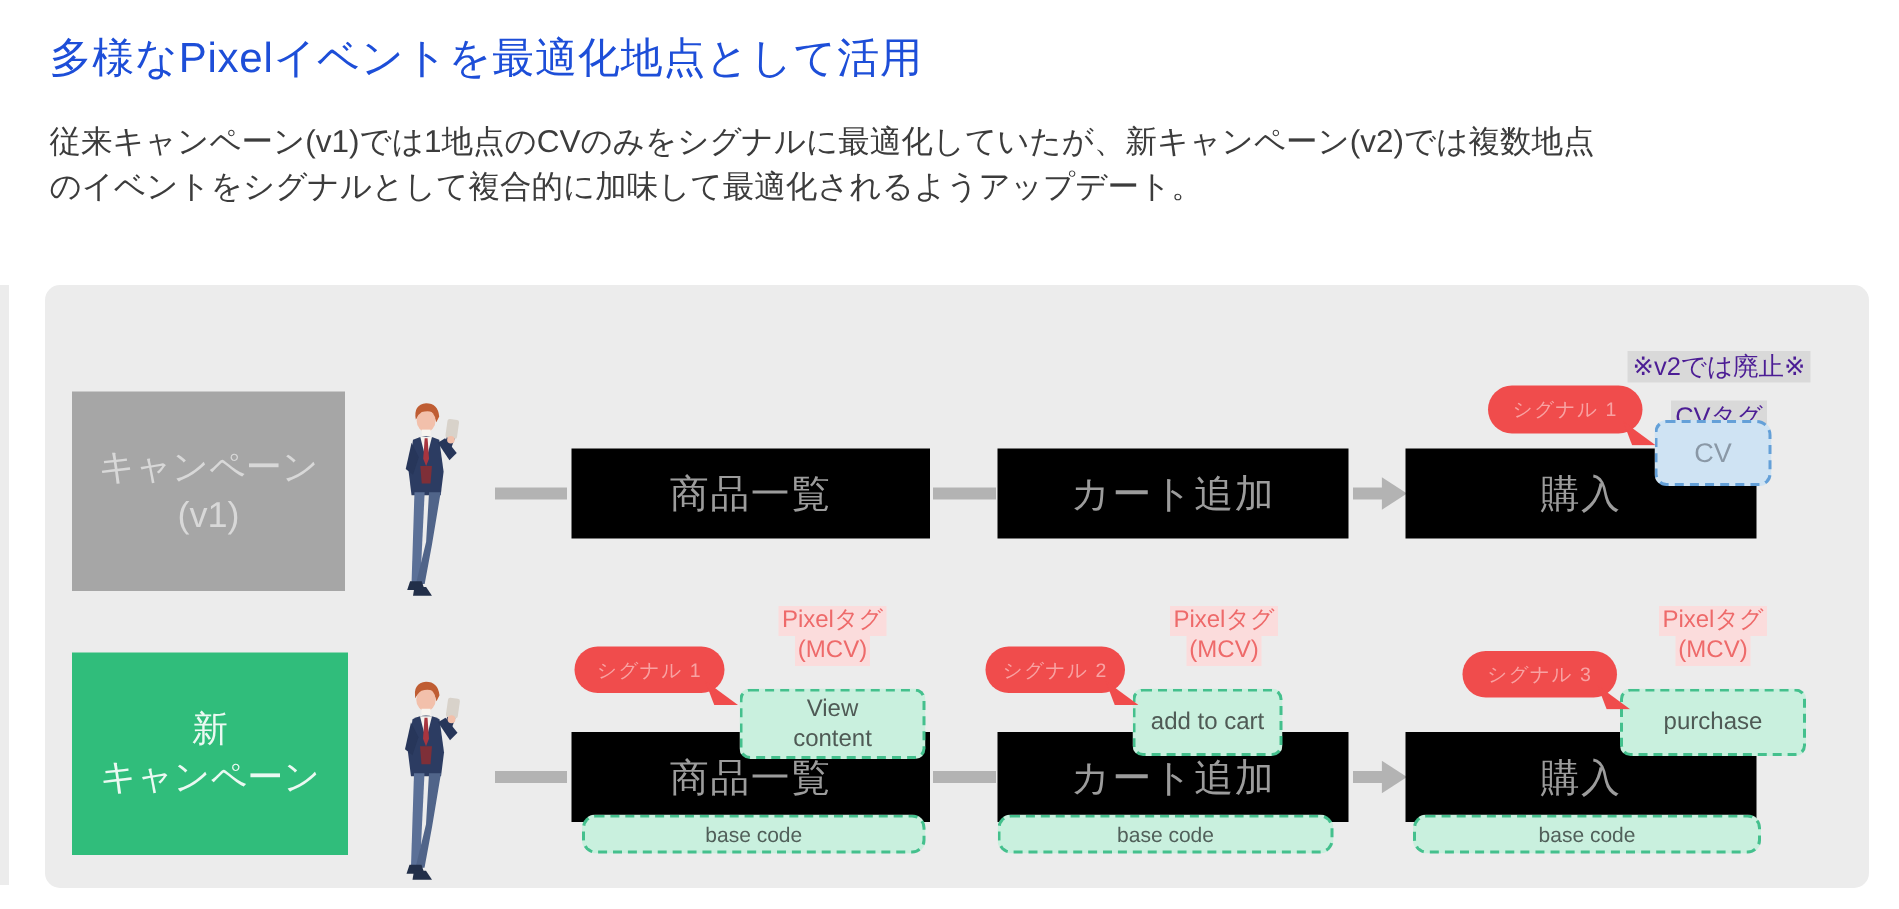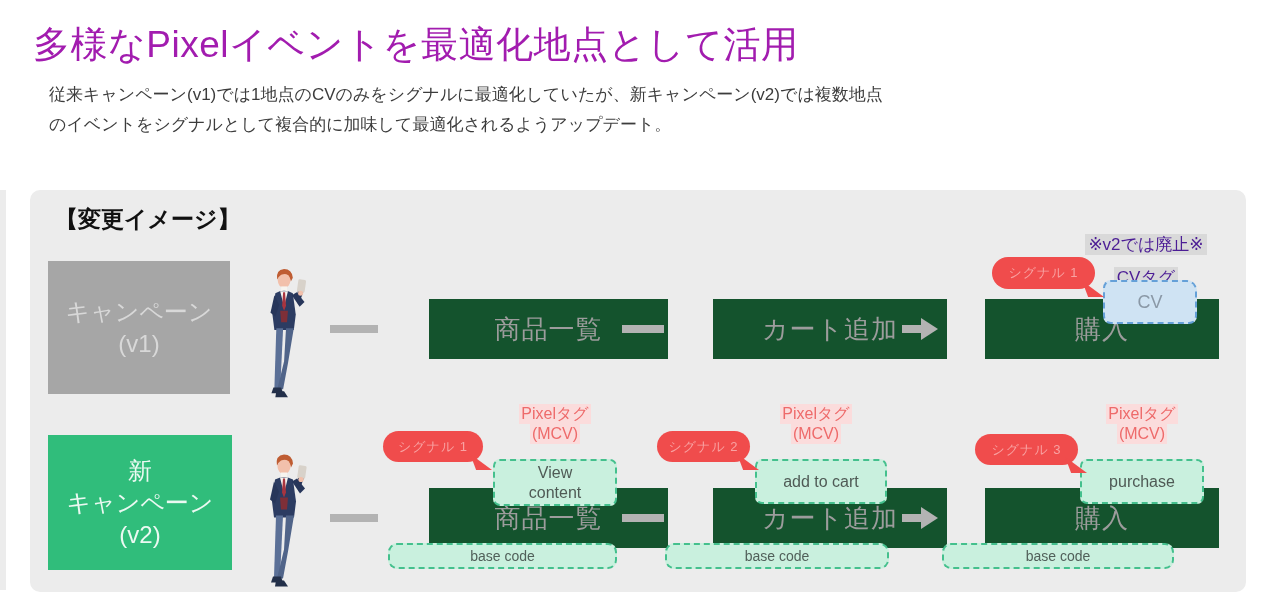--- a/index.html
+++ b/index.html
@@ -4,52 +4,52 @@
 <style>
   * { margin:0; padding:0; box-sizing:border-box; }
   html,body { background:#ffffff; }
   .page {
     position:relative; width:1266px; height:606px; overflow:hidden;
     background:#ffffff;
     font-family:"Liberation Sans","DejaVu Sans",sans-serif;
   }
   .abs { position:absolute; }
 
-  .title { left:33px; top:20px; font-size:37px; font-weight:400; color:#a21caf; letter-spacing:0.5px;text-align:center; }
-  .subtitle { left:49px; top:80px; font-size:17px; line-height:30px; color:#3c3c3c; font-weight:400; }
+  .title { left:33px; top:20px; font-size:28px; font-weight:400; color:#1d4ed8; letter-spacing:0.5px;text-align:center; }
+  .subtitle { left:33px; top:80px; font-size:21px; line-height:30px; color:#3c3c3c; font-weight:400; }
 
   .left-sliver { left:0; top:190px; width:6px; height:400px; background:#ececec; }
 
   .container { left:30px; top:190px; width:1216px; height:402px; background:#ececec; border-radius:10px; }
   .heading { left:55px; top:204px; font-size:23px; font-weight:700; color:#111111; }
 
   .campaign-box { display:flex; align-items:center; justify-content:center; text-align:center;
     font-size:24px; line-height:32px; font-weight:300; }
   .v1-box { left:48px; top:261px; width:182px; height:133px; background:#a6a6a6; color:#d8d8d8; }
   .v2-box { left:48px; top:435px; width:184px; height:135px; background:#30bd7b; color:#ebf9f2; }
 
   .person { overflow:visible; }
 
   .conn { height:8px; background:#b3b3b3; }
   .arrow-head { width:17px; height:22px; background:#b3b3b3;
     clip-path:polygon(0 0,100% 50%,0 100%); }
 
-  .step-box { top:299px; height:60px; background:#14532d; display:flex; align-items:center; justify-content:center;
-    font-size:26px; font-weight:300; color:#9c9c9c; letter-spacing:1px;margin-left:48px; }
+  .step-box { top:299px; height:60px; background:#000000; display:flex; align-items:center; justify-content:center;
+    font-size:26px; font-weight:300; color:#9c9c9c; letter-spacing:1px; }
   .row2 .step-box { top:488px; }
 
   .note-wrap { left:1058px; top:234px; width:176px; text-align:center; font-size:17px; line-height:21px; color:#4c1d95; }
   .note-line { display:inline-block; background:#d9d9d9; padding:0 3px; }
 
   .bubble { background:#f04c4c; border-radius:16px; display:flex; align-items:center; justify-content:center;
     font-size:13px; color:#f8a2a2; letter-spacing:1px; z-index:6; }
   .bubble .tail { position:absolute; right:-9px; bottom:-8px; width:22px; height:18px; background:#f04c4c;
     clip-path:polygon(0% 10%, 100% 100%, 28% 100%); }
 
-  .cv-box { left:1103px; top:280px; width:94px; height:44px; background:#cfe3f3; border:2px dashed #64a0d8;
+  .cv-box { left:1103px; top:280px; width:78px; height:44px; background:#cfe3f3; border:2px dashed #64a0d8;
     border-radius:8px 10px 8px 8px; display:flex; align-items:center; justify-content:center;
     font-size:18px; color:#8a98a6; z-index:4; }
 
   .event-box { background:#c9f0de; border:2px dashed #44c08d; border-radius:7px;
     display:flex; align-items:center; justify-content:center; text-align:center;
     font-size:16px; line-height:20px; color:#4f5a55; z-index:4; }
 
   .pixel-label { width:130px; text-align:center; top:404px; font-size:16px; line-height:20px; color:#ee6a6a; }
   .pixel-line { display:inline-block; background:#fbdcdc; padding:0 2px; }
 
@@ -63,21 +63,20 @@
 
   <div class="abs left-sliver"></div>
 
   <h1 class="abs title">多様なPixelイベントを最適化地点として活用</h1>
   <div class="abs subtitle">
     <div>従来キャンペーン(v1)では1地点のCVのみをシグナルに最適化していたが、新キャンペーン(v2)では複数地点</div>
     <div>のイベントをシグナルとして複合的に加味して最適化されるようアップデート。</div>
   </div>
 
   <div class="abs container"></div>
-  <div class="abs heading">【変更イメージ】</div>
 
   <div>
     <div class="abs campaign-box v1-box">
       <div>
         <div>キャンペーン</div>
         <div>(v1)</div>
       </div>
     </div>
 
     <svg class="abs person" style="left:250px; top:266px;" width="74" height="136" viewBox="0 0 74 140">
@@ -127,21 +126,20 @@
       <span>シグナル 1</span>
       <span class="tail"></span>
     </div>
   </div>
 
   <div class="row2">
     <div class="abs campaign-box v2-box">
       <div>
         <div>新</div>
         <div>キャンペーン</div>
-        <div>(v2)</div>
       </div>
     </div>
 
     <svg class="abs person" style="left:250px; top:450px;" width="74" height="143" viewBox="0 0 74 140">
       <path d="M27 14 Q25 4 34 3 Q42 3 43 12 L41 16 Q39 8 31 9 Q28 10 27 14 Z" fill="#bf5d33"></path>
       <ellipse cx="34" cy="15" rx="6.5" ry="7.5" fill="#f2c0ab"></ellipse>
       <path d="M27 14 Q26 5 34 4 Q41 4 42 11 Q37 7 31 9 Q28 11 27 14 Z" fill="#bf5d33"></path>
       <rect x="31" y="21" width="6" height="6" fill="#f7f4ef"></rect>
       <path d="M25 28 Q34 23 43 28 L46 50 L44 66 L24 66 L22 50 Z" fill="#2c3c62"></path>
       <polygon points="30,26 38,26 34,42" fill="#f7f4ef"></polygon>
@@ -181,21 +179,21 @@
       <span class="pixel-line">(MCV)</span>
     </div>
     <div class="abs pixel-label" style="left:1077px;">
       <span class="pixel-line">Pixelタグ</span><br>
       <span class="pixel-line">(MCV)</span>
     </div>
 
     <div class="abs event-box" style="left:493px; top:459px; width:124px; height:47px;">
       <span style="width:90px;">View content</span>
     </div>
-    <div class="abs event-box" style="left:755px; top:459px; width:132px; height:45px;">
+    <div class="abs event-box" style="left:755px; top:459px; width:100px; height:45px;">
       <span>add to cart</span>
     </div>
     <div class="abs event-box" style="left:1080px; top:459px; width:124px; height:45px;">
       <span>purchase</span>
     </div>
 
     <div class="abs bubble" style="left:383px; top:431px; width:100px; height:31px;">
       <span>シグナル 1</span>
       <span class="tail"></span>
     </div>

